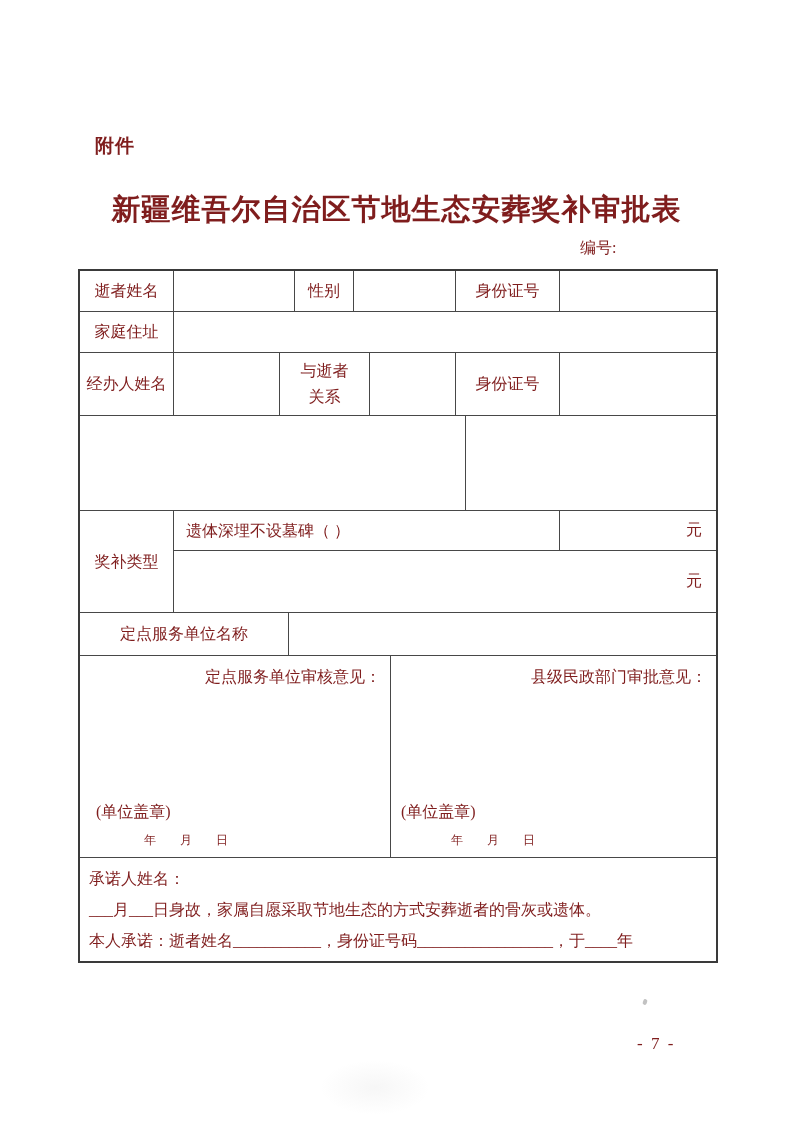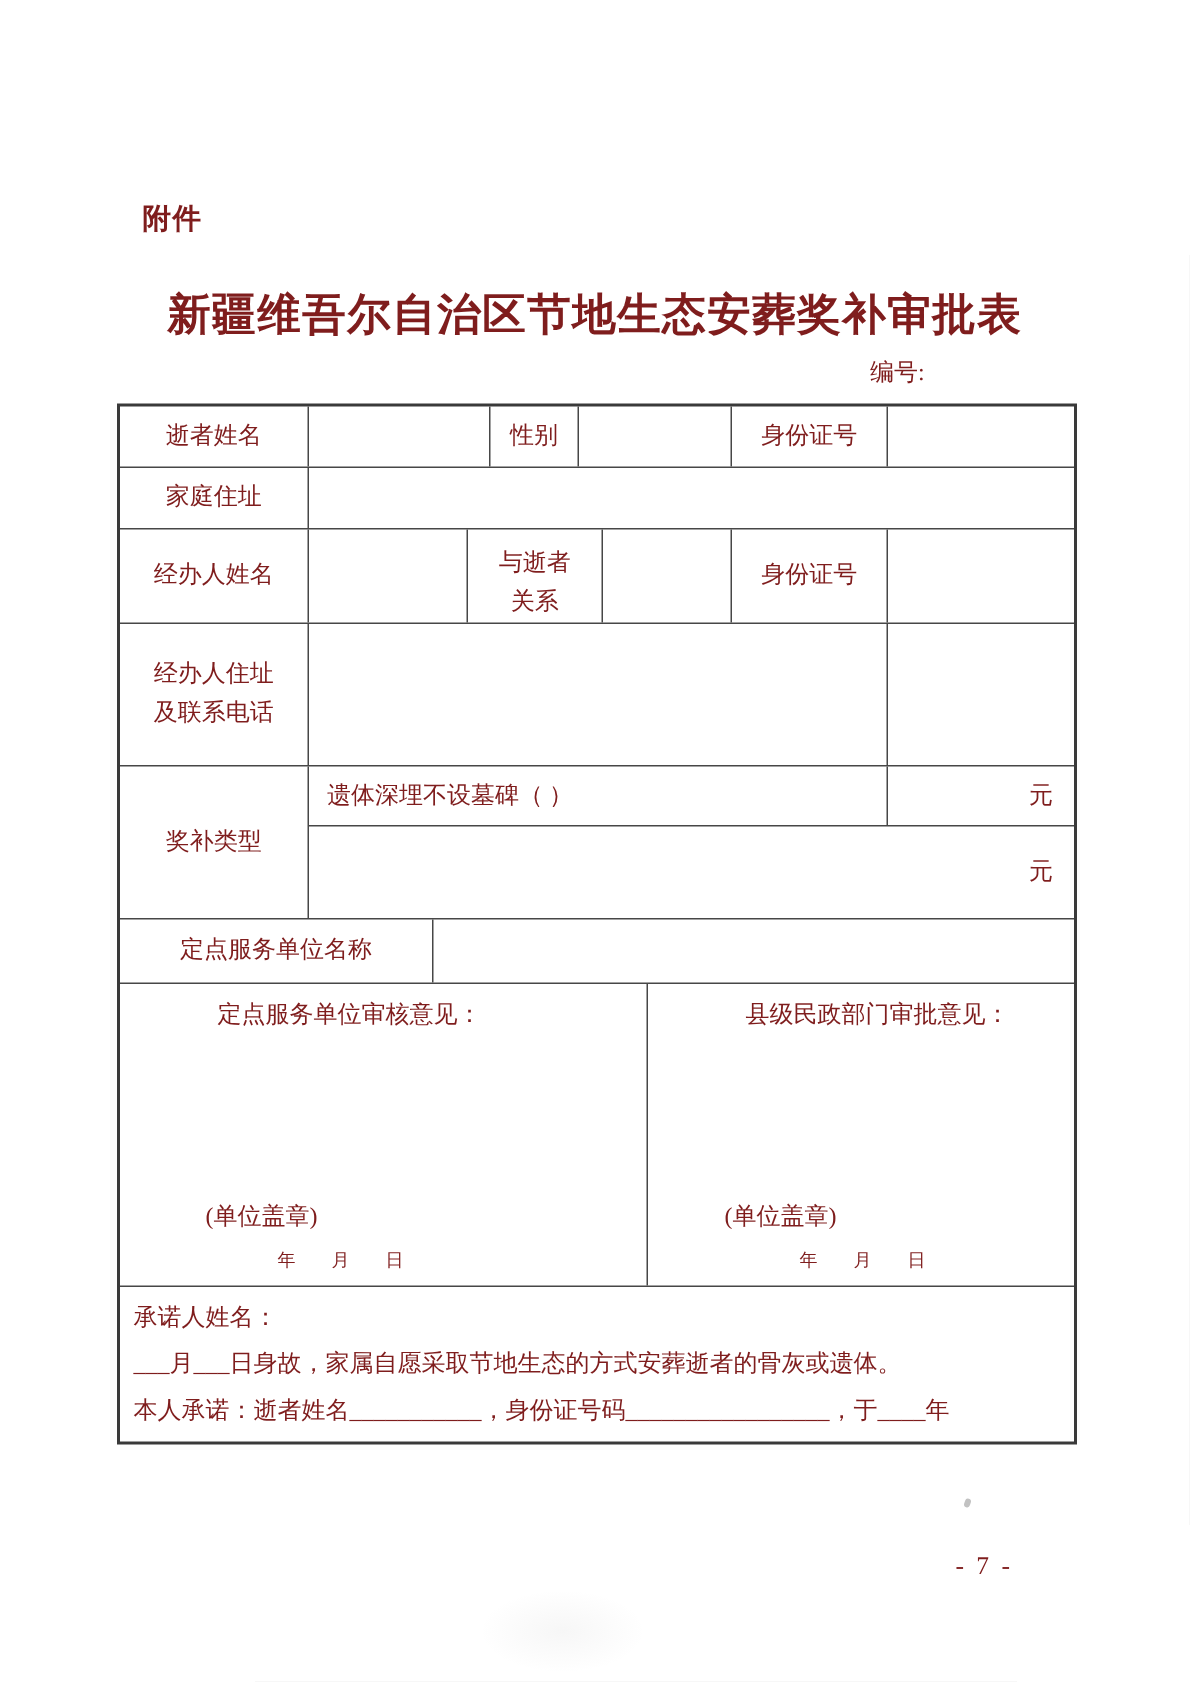--- a/index.html
+++ b/index.html
@@ -37,50 +37,49 @@
   .c {
     border-right:1.5px solid #474747;
     display:flex; align-items:center; justify-content:center;
     font-size:16px; line-height:26px;
   }
   .c:last-child { border-right:none; }
   .lbl { text-align:center; }
   .r1 { height:41px; } .r2 { height:41px;gap:44px; } .r3 { height:63px; }
   .r4 { height:95px; } .r5 { height:103px; } .r6 { height:43px; }
   .r7 { height:202px; } .r8 { flex:1; }
-  .w115 { width:126px; flex:none; }
+  .w115 { width:94px; flex:none; }
   .w121 { width:121px; flex:none; }
   .w59  { width:59px;  flex:none; }
   .w102 { width:102px; flex:none; }
   .w104 { width:104px; flex:none; }
   .w106 { width:106px; flex:none; }
-  .w90  { width:90px;  flex:none;align-items:flex-end; }
+  .w90  { width:90px;  flex:none; }
   .w86  { width:86px;  flex:none; }
   .w209 { width:209px; flex:none; }
   .w311 { width:311px; flex:none; }
   .w386 { width:386px; flex:none; }
   .grow { flex:1; }
   .subcol { flex:1; display:flex; flex-direction:column; }
   .suba { height:40px; display:flex; border-bottom:1.5px solid #474747; }
   .subb { flex:1; display:flex; }
   .ctext {
     width:386px; flex:none;
     border-right:1.5px solid #474747;
     display:flex; flex-direction:column; justify-content:center;
     padding-left:12px; font-size:16px; line-height:27px;
   }
   .cunit {
     flex:1; display:flex; align-items:center; justify-content:flex-end;
     padding-right:14px; font-size:16px;
   }
   .review {
     position:relative;
-    align-items:flex-start; justify-content:flex-start;
-    padding:8px 24px;
-    margin-left:41px;
+    align-items:flex-start; justify-content:flex-end;
+    padding:8px 9px;
   }
   .seal { position:absolute; font-size:16px; }
   .seal-l { left:16px; bottom:32px; }
   .seal-r { left:10px; bottom:32px; }
   .dateline { position:absolute; font-size:12px; letter-spacing:6px; }
   .date-l { left:64px; bottom:4px; }
   .date-r { left:60px; bottom:4px; }
   .commit {
     flex-direction:column; align-items:flex-start; justify-content:flex-start;
     padding:5px 9px; line-height:31px; font-size:16px;
@@ -134,26 +133,20 @@
           <div>与逝者</div>
           <div>关系</div>
         </div>
       </div>
       <div class="c w86"></div>
       <div class="c lbl w104">身份证号</div>
       <div class="c grow"></div>
     </div>
 
     <div class="r r4">
-      <div class="c lbl w115">
-        <div>
-          <div>经办人住址</div>
-          <div>及联系电话</div>
-        </div>
-      </div>
       <div class="c w386"></div>
       <div class="c grow"></div>
     </div>
 
     <div class="r r5">
       <div class="c lbl w115">奖补类型</div>
       <div class="subcol">
         <div class="suba">
           <div class="ctext">遗体深埋不设墓碑（ ）</div>
           <div class="cunit">元</div>

